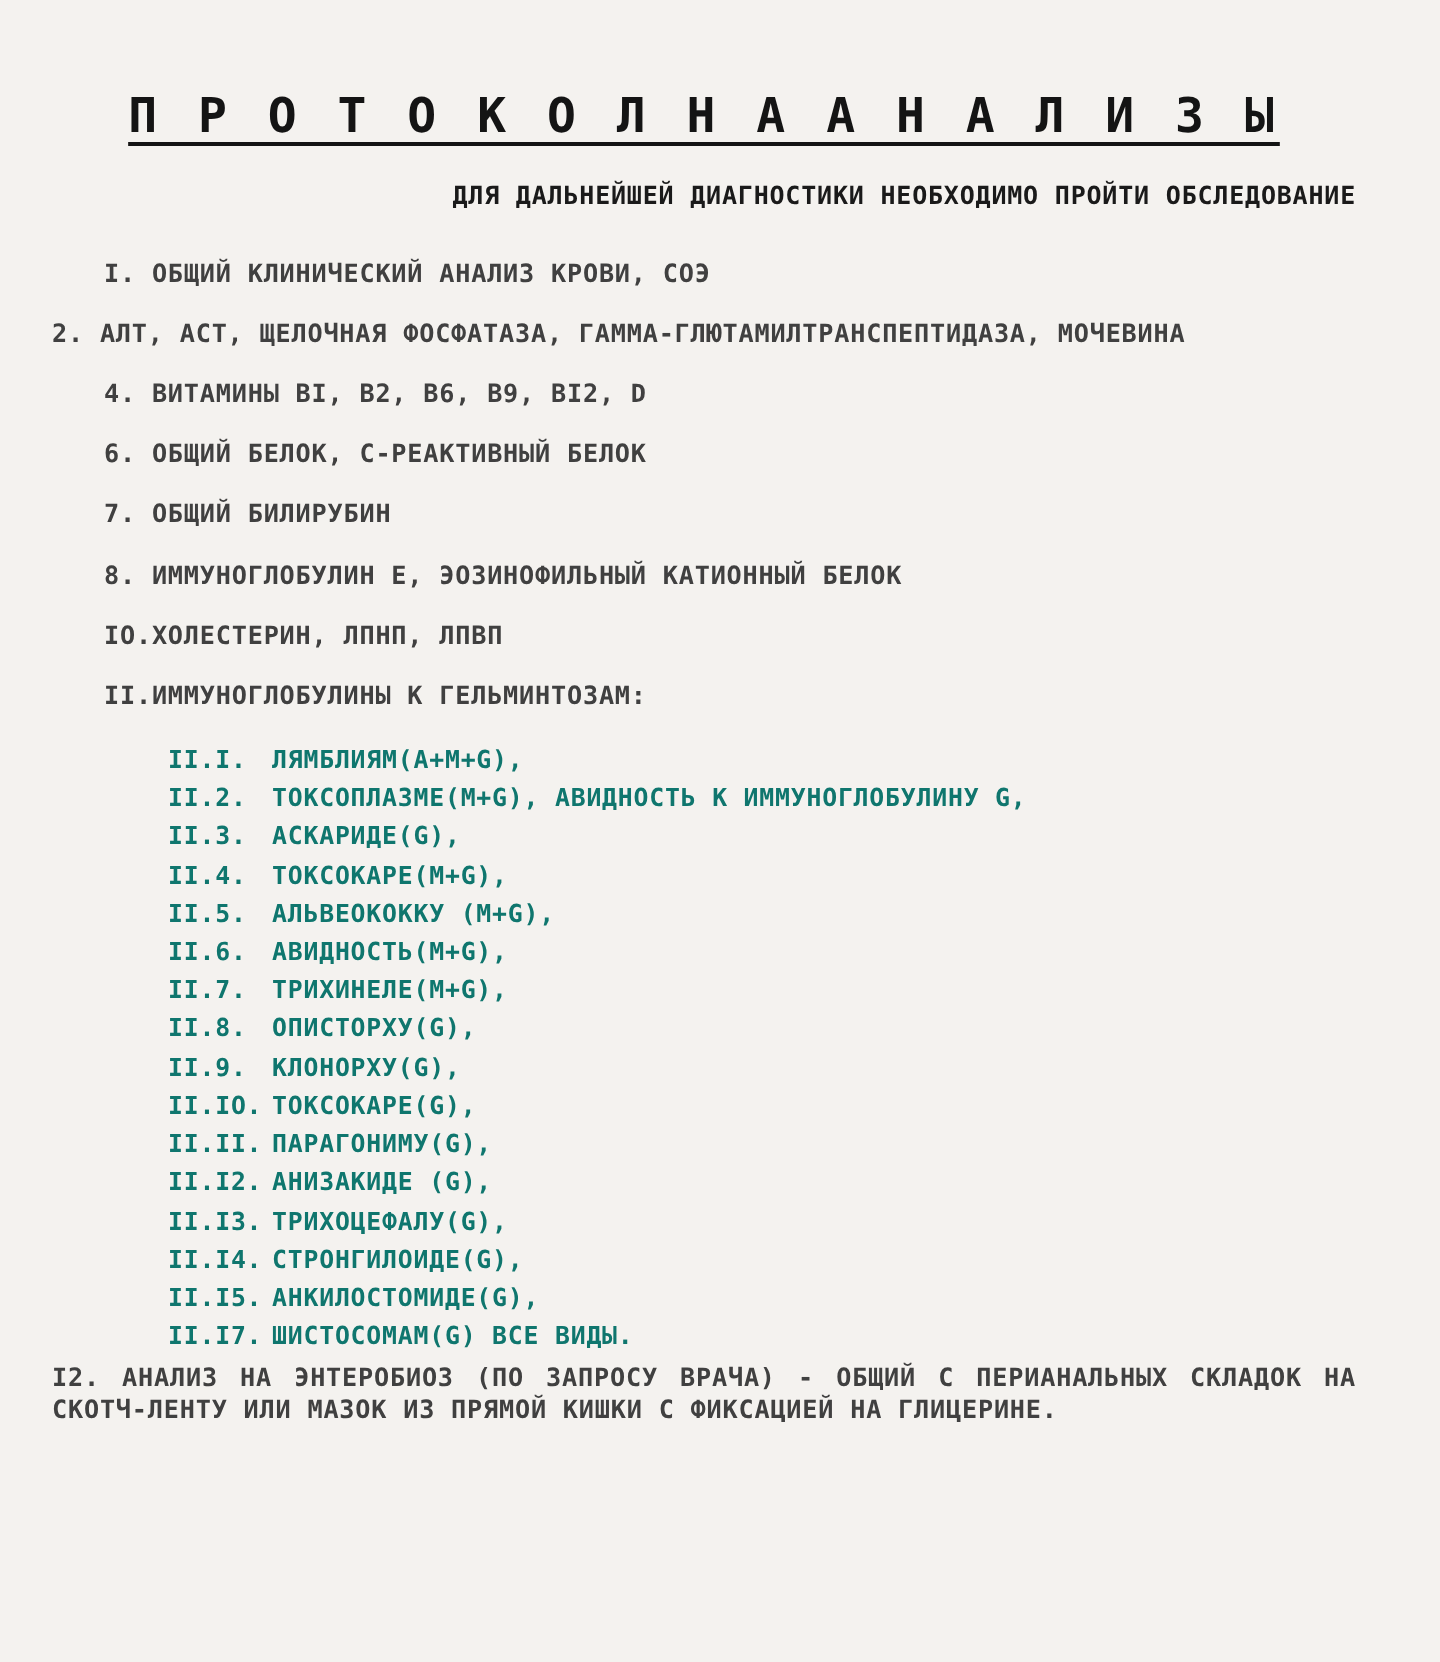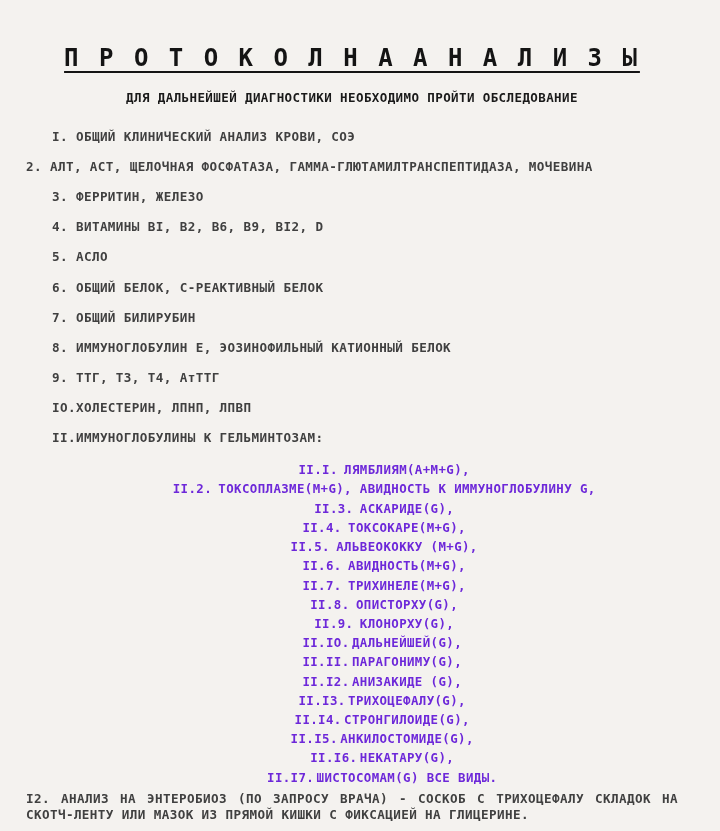--- a/index.html
+++ b/index.html
@@ -26,21 +26,21 @@
     text-align: center;
     font-size: 24px;
     font-weight: bold;
     letter-spacing: 3px;
     text-decoration: underline;
     text-underline-offset: 5px;
     margin: 0 0 18px 0;
     color: #141414;
   }
   .subtitle {
-    text-align: center;
+    text-align: right;
     font-size: 12.5px;
     font-weight: bold;
     letter-spacing: 0.4px;
     margin: 0 0 24px 0;
     color: #1a1a1a;
   }
   .item {
     font-size: 12.6px;
     font-weight: bold;
     letter-spacing: 0.4px;
@@ -54,23 +54,22 @@
   .sub-list {
     margin: 0 0 4px 0;
     padding: 0;
   }
   .sub-item {
     font-size: 12.4px;
     font-weight: bold;
     letter-spacing: 0.4px;
     line-height: 1.55;
     padding-left: 58px;
-    color: #6d28d9;
+    color: #0f766e;
     white-space: nowrap;
-    text-align: center;
   }
   .sub-item .num {
     display: inline-block;
     min-width: 52px;
   }
   .item.justified {
     padding-left: 0;
     text-align: justify;
   }
   .tail {
@@ -81,27 +80,24 @@
 <body>
 
 <div class="page">
 
   <h1 class="title">П Р О Т О К О Л   Н А   А Н А Л И З Ы</h1>
 
   <div class="subtitle">ДЛЯ ДАЛЬНЕЙШЕЙ ДИАГНОСТИКИ НЕОБХОДИМО ПРОЙТИ ОБСЛЕДОВАНИЕ</div>
 
   <div class="item lead">I. ОБЩИЙ КЛИНИЧЕСКИЙ АНАЛИЗ КРОВИ, СОЭ</div>
   <div class="item justified">2. АЛТ,  АСТ,  ЩЕЛОЧНАЯ  ФОСФАТАЗА,  ГАММА-ГЛЮТАМИЛТРАНСПЕПТИДАЗА, МОЧЕВИНА</div>
-  <div class="item lead">3. ФЕРРИТИН, ЖЕЛЕЗО</div>
   <div class="item lead">4. ВИТАМИНЫ BI, B2, B6, B9, BI2, D</div>
-  <div class="item lead">5. АСЛО</div>
   <div class="item lead">6. ОБЩИЙ БЕЛОК, С-РЕАКТИВНЫЙ БЕЛОК</div>
   <div class="item lead">7. ОБЩИЙ БИЛИРУБИН</div>
   <div class="item lead">8. ИММУНОГЛОБУЛИН Е, ЭОЗИНОФИЛЬНЫЙ КАТИОННЫЙ БЕЛОК</div>
-  <div class="item lead">9. ТТГ, Т3, Т4, АтТТГ</div>
   <div class="item lead">IO.ХОЛЕСТЕРИН, ЛПНП, ЛПВП</div>
   <div class="item lead">II.ИММУНОГЛОБУЛИНЫ К ГЕЛЬМИНТОЗАМ:</div>
 
   <div class="sub-list">
     <div class="sub-item">
       <span class="num">II.I.</span><span>ЛЯМБЛИЯМ(A+M+G),</span>
     </div>
     <div class="sub-item">
       <span class="num">II.2.</span><span>ТОКСОПЛАЗМЕ(M+G), АВИДНОСТЬ К ИММУНОГЛОБУЛИНУ G,</span>
     </div>
@@ -120,40 +116,37 @@
     <div class="sub-item">
       <span class="num">II.7.</span><span>ТРИХИНЕЛЕ(M+G),</span>
     </div>
     <div class="sub-item">
       <span class="num">II.8.</span><span>ОПИСТОРХУ(G),</span>
     </div>
     <div class="sub-item">
       <span class="num">II.9.</span><span>КЛОНОРХУ(G),</span>
     </div>
     <div class="sub-item">
-      <span class="num">II.IO.</span><span>ДАЛЬНЕЙШЕЙ(G),</span>
+      <span class="num">II.IO.</span><span>ТОКСОКАРЕ(G),</span>
     </div>
     <div class="sub-item">
       <span class="num">II.II.</span><span>ПАРАГОНИМУ(G),</span>
     </div>
     <div class="sub-item">
       <span class="num">II.I2.</span><span>АНИЗАКИДЕ (G),</span>
     </div>
     <div class="sub-item">
       <span class="num">II.I3.</span><span>ТРИХОЦЕФАЛУ(G),</span>
     </div>
     <div class="sub-item">
       <span class="num">II.I4.</span><span>СТРОНГИЛОИДЕ(G),</span>
     </div>
     <div class="sub-item">
       <span class="num">II.I5.</span><span>АНКИЛОСТОМИДЕ(G),</span>
     </div>
     <div class="sub-item">
-      <span class="num">II.I6.</span><span>НЕКАТАРУ(G),</span>
-    </div>
-    <div class="sub-item">
       <span class="num">II.I7.</span><span>ШИСТОСОМАМ(G) ВСЕ ВИДЫ.</span>
     </div>
   </div>
 
-  <div class="item justified tail">I2. АНАЛИЗ НА ЭНТЕРОБИОЗ (ПО ЗАПРОСУ ВРАЧА) - СОСКОБ С ТРИХОЦЕФАЛУ СКЛАДОК НА СКОТЧ-ЛЕНТУ ИЛИ МАЗОК ИЗ ПРЯМОЙ КИШКИ С ФИКСАЦИЕЙ НА ГЛИЦЕРИНЕ.</div>
+  <div class="item justified tail">I2. АНАЛИЗ НА ЭНТЕРОБИОЗ (ПО ЗАПРОСУ ВРАЧА) - ОБЩИЙ С ПЕРИАНАЛЬНЫХ СКЛАДОК НА СКОТЧ-ЛЕНТУ ИЛИ МАЗОК ИЗ ПРЯМОЙ КИШКИ С ФИКСАЦИЕЙ НА ГЛИЦЕРИНЕ.</div>
 
 </div>
 
 </body></html>

